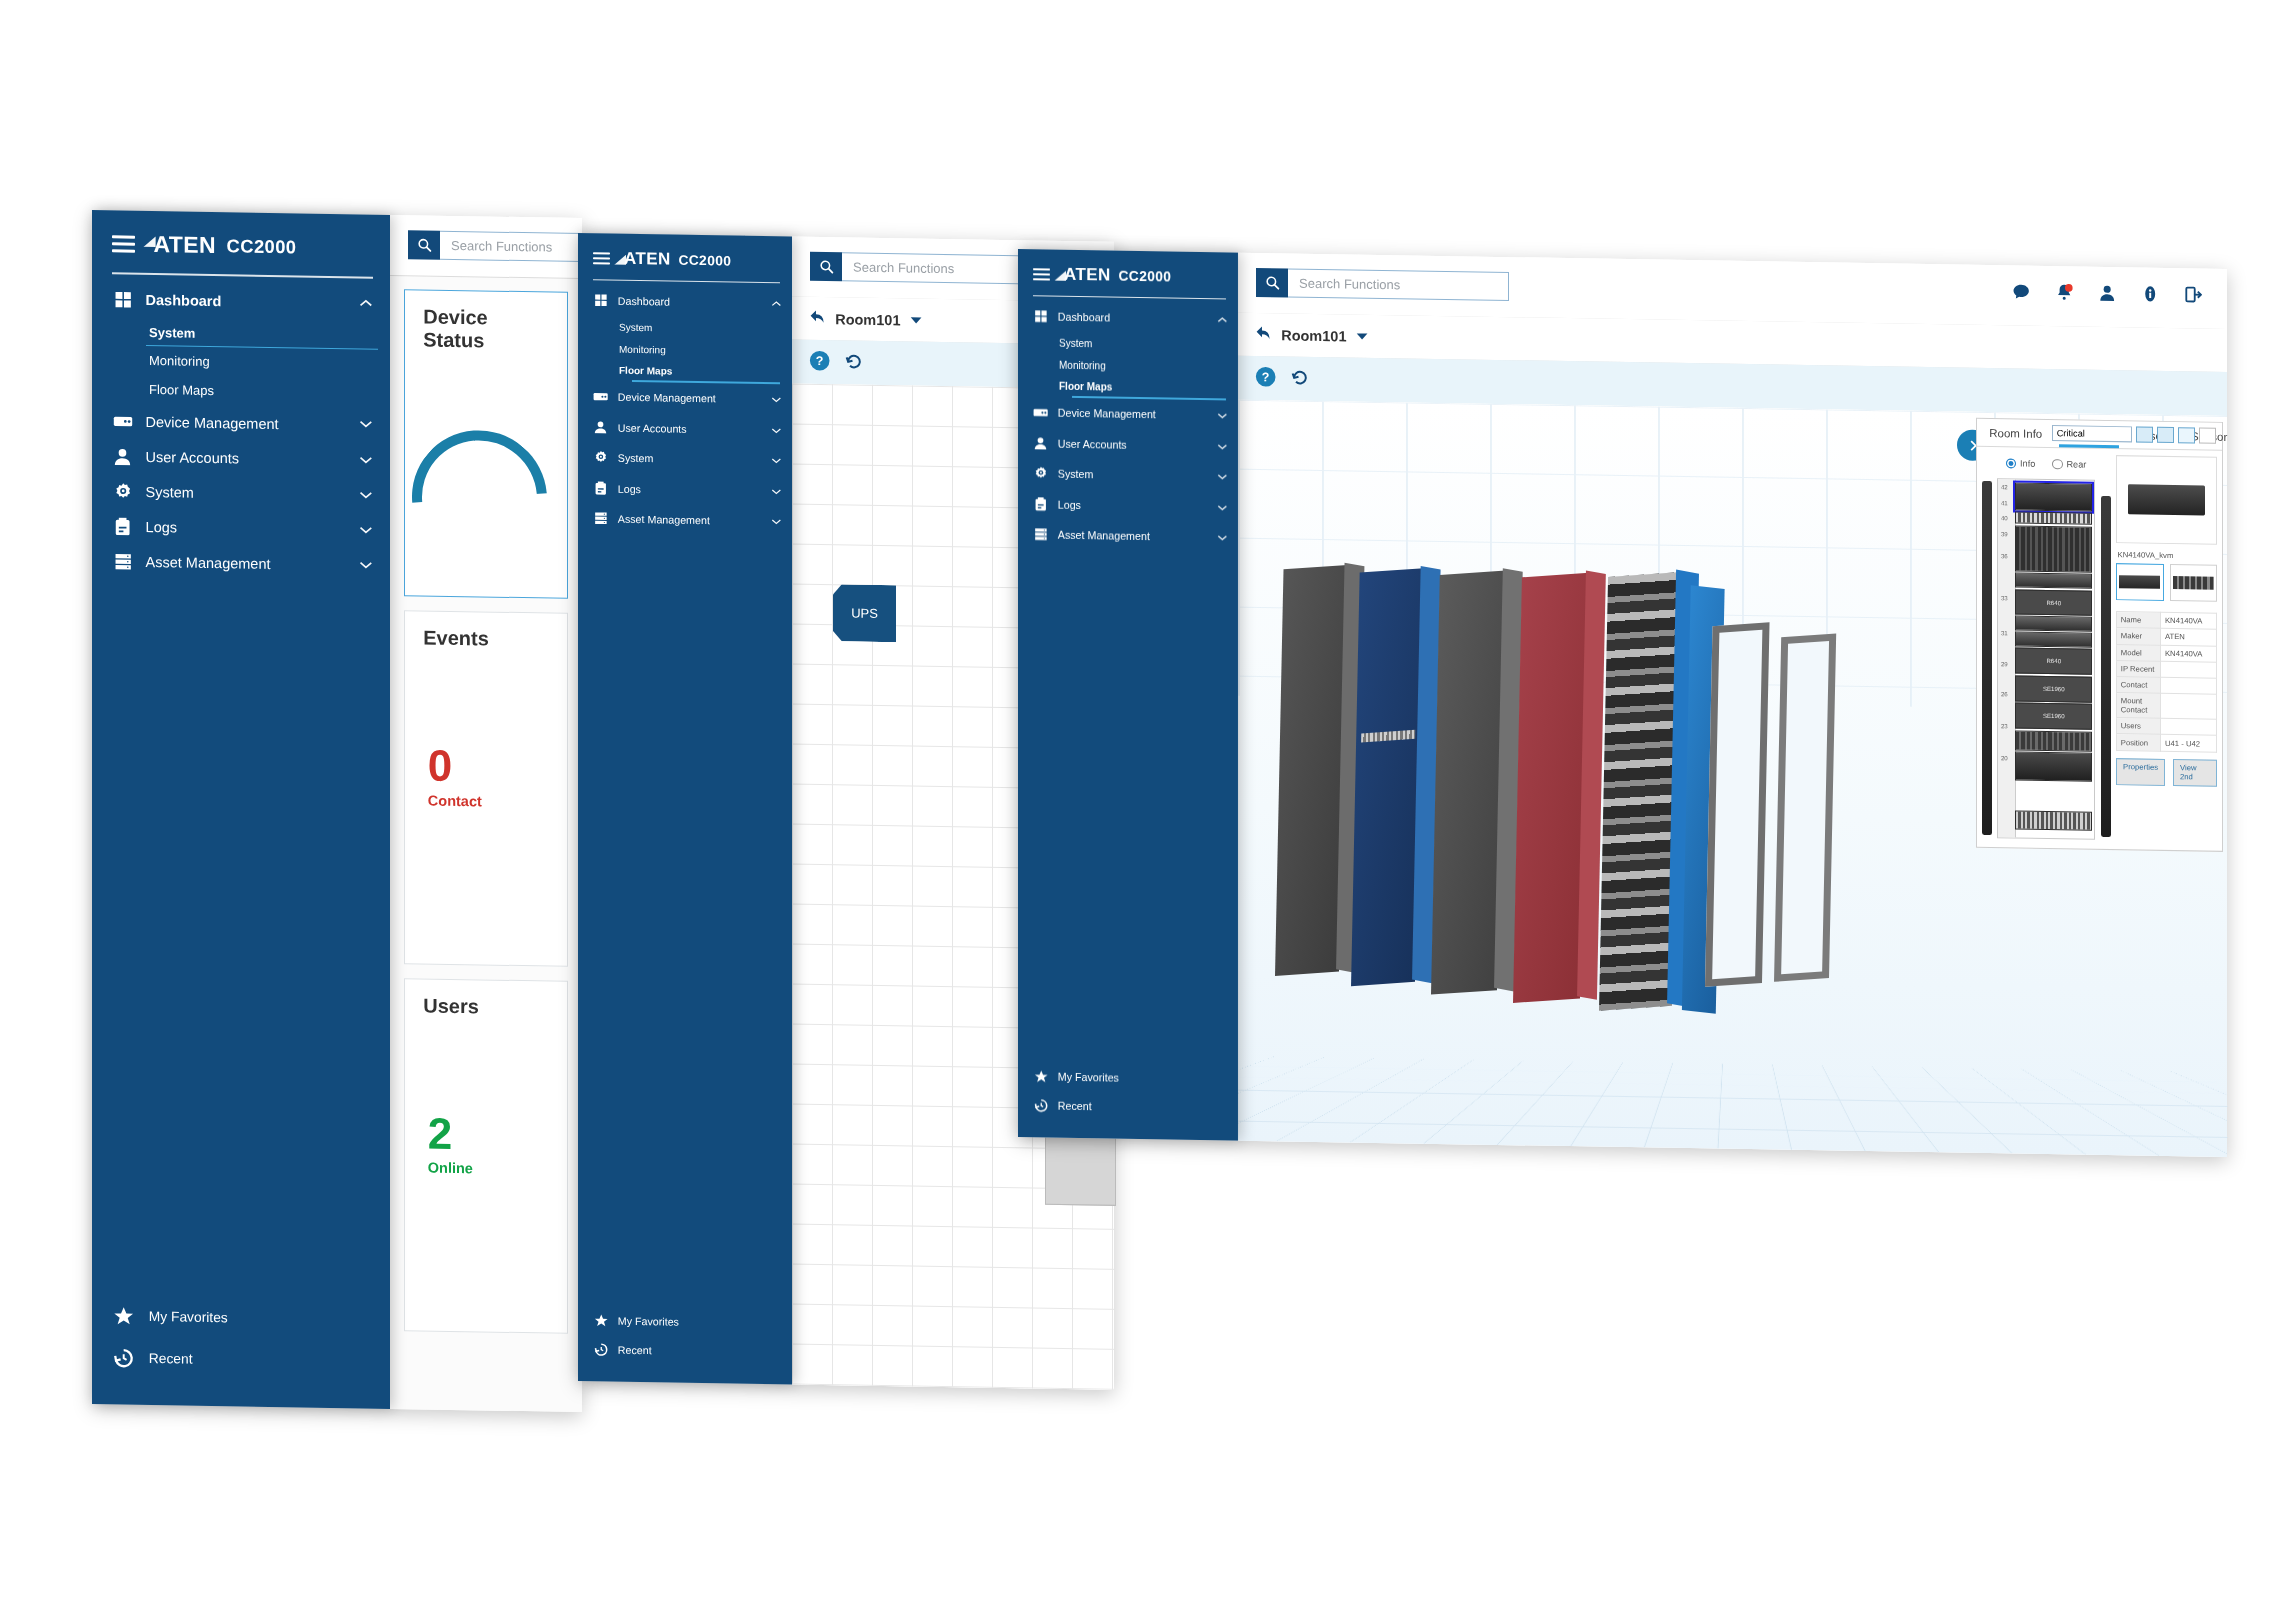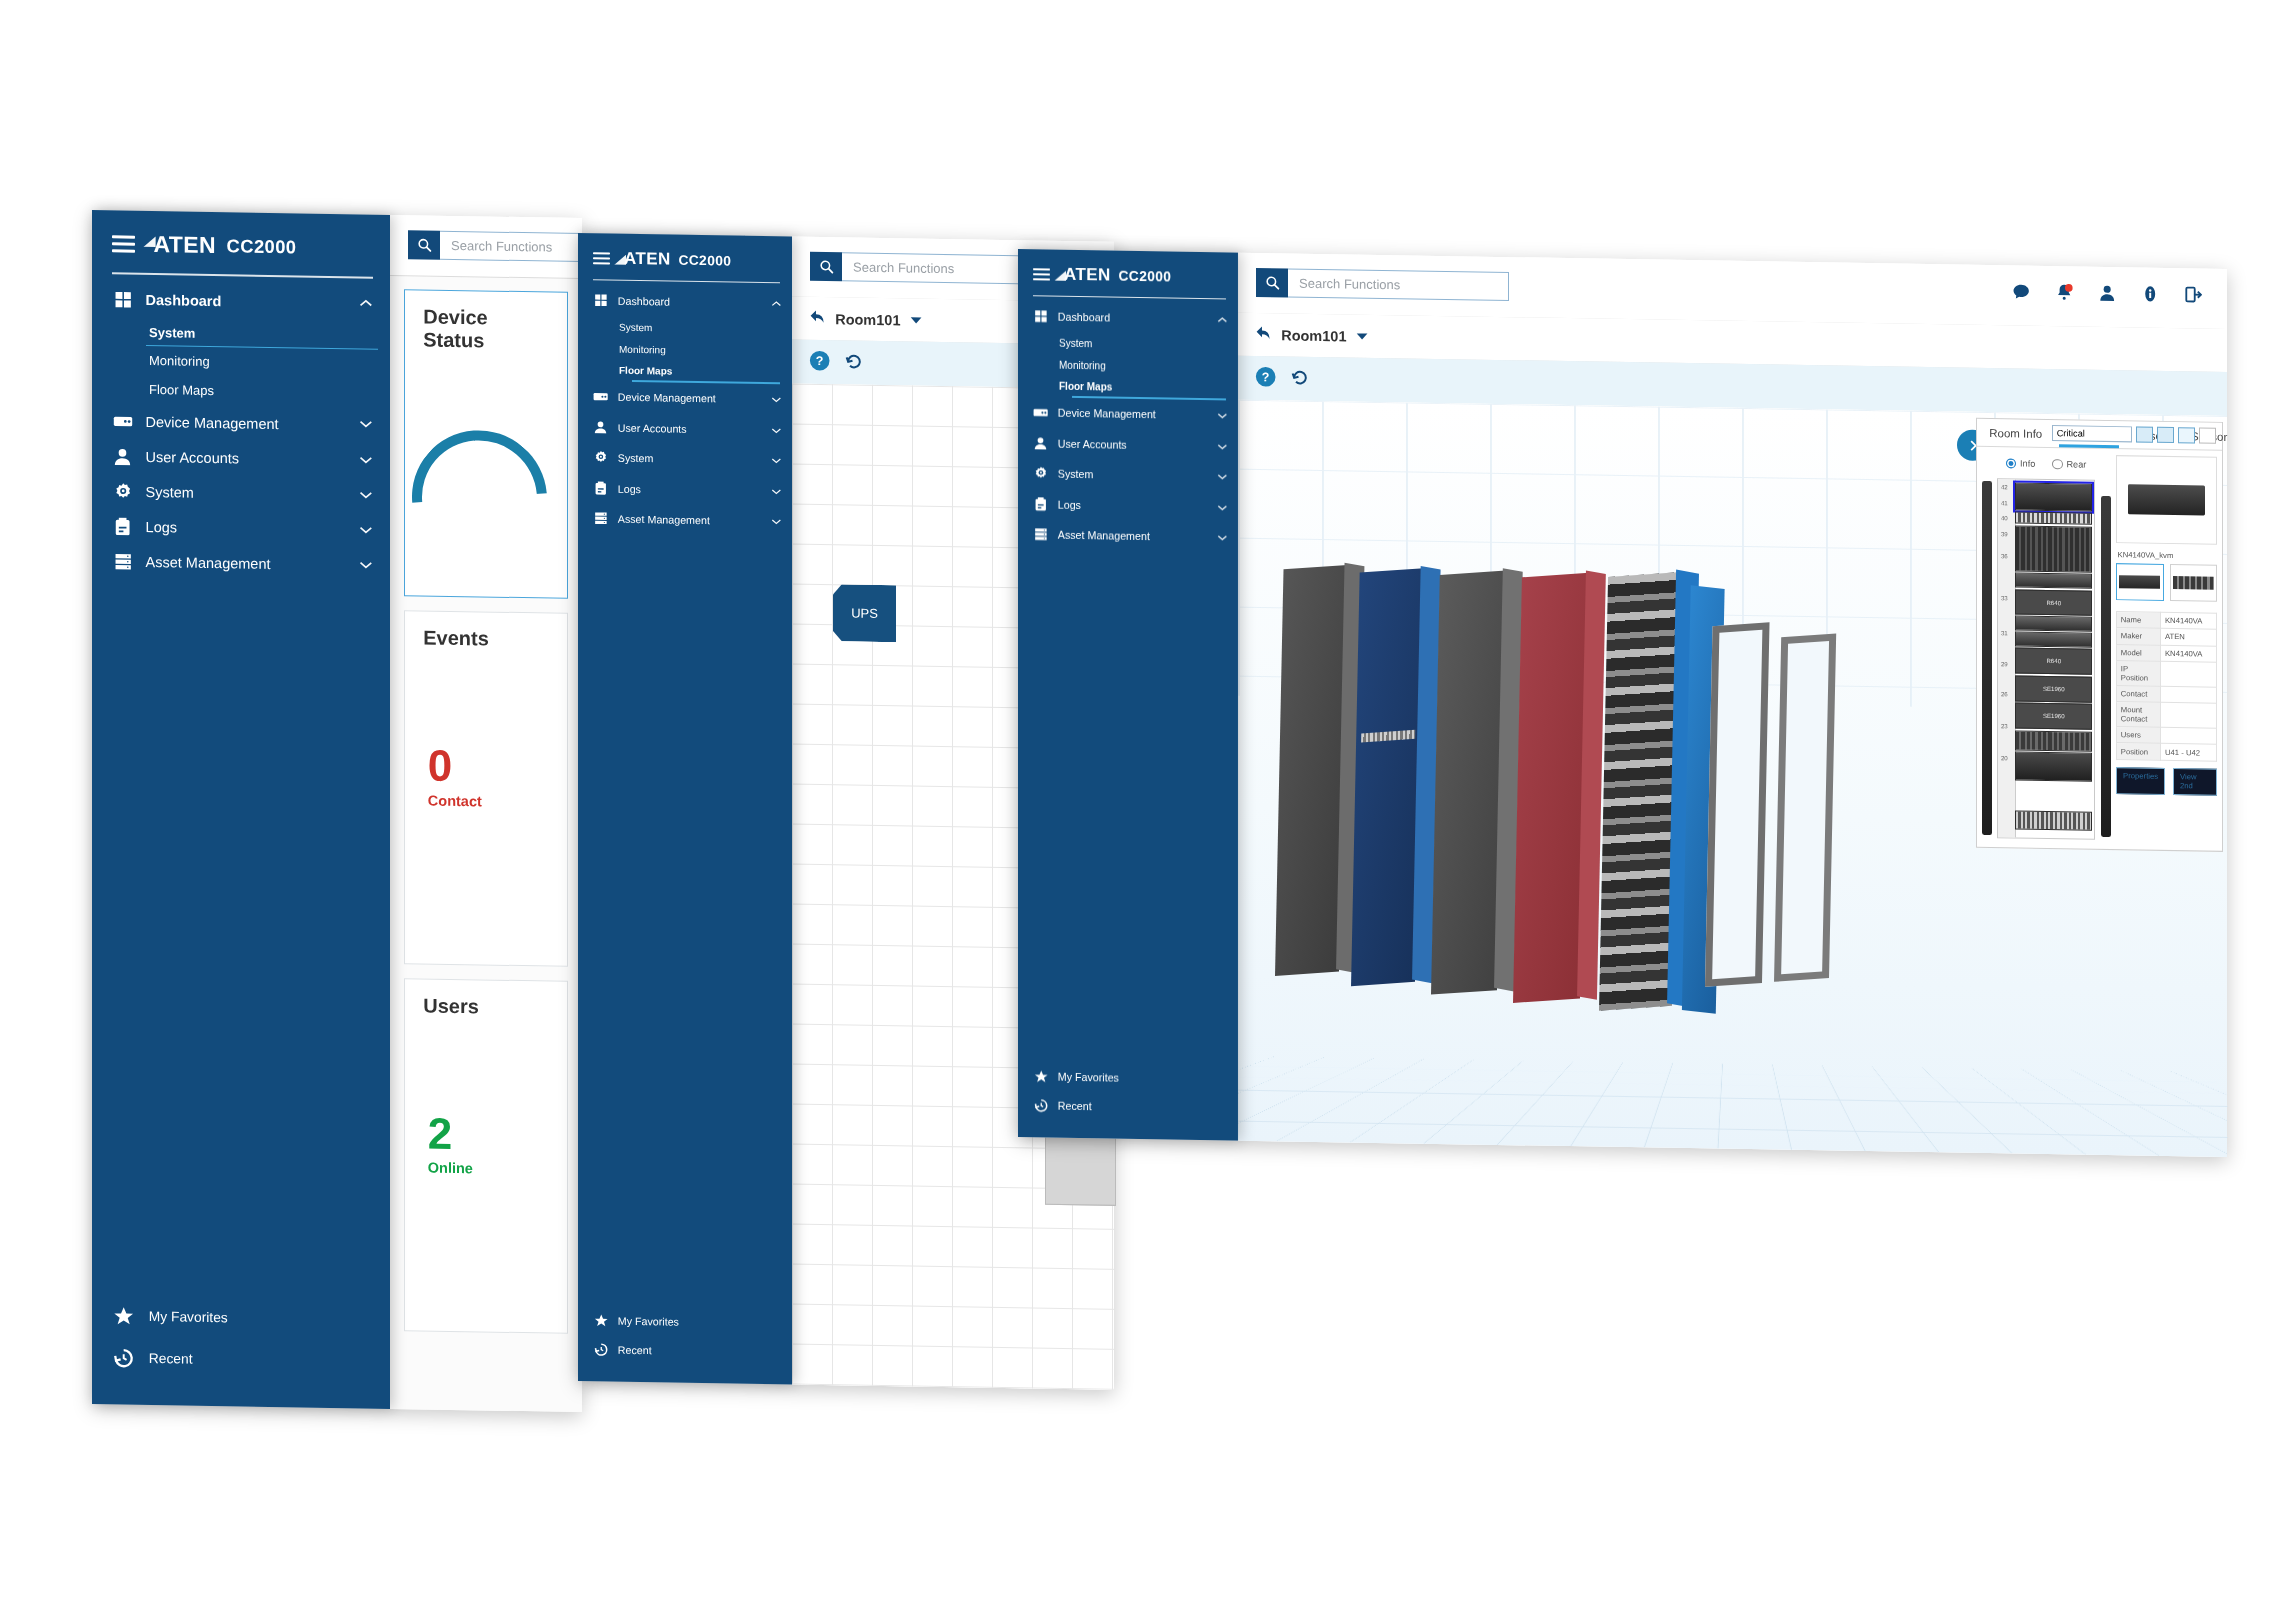--- a/index.html
+++ b/index.html
@@ -97,21 +97,21 @@
   .rackelev{position:relative;background:#fff;border:0.8px solid #c9c9c9;}
   .uscale{position:absolute;left:0;top:0;bottom:0;width:17px;background:#f0f0f0;border-right:0.8px solid #ccc;
           font-size:6.1px;color:#666;}
   .unit{position:absolute;left:17.6px;right:2.3px;background:#4a4a4a;border:0.8px solid #2d2d2d;}
   .unit.lbl{color:#e8e8e8;font-size:6.1px;display:flex;align-items:center;justify-content:center;}
   .unit.sel{outline:2.3px solid #2323e6;outline-offset:-0.8px;}
   .pdu{position:absolute;width:10px;background:linear-gradient(#3a3a3a,#1e1e1e);border-radius:2.3px;}
   .proptable{font-size:7.7px;border-collapse:collapse;width:100%;}
   .proptable td{border:0.8px solid #e1e1e1;padding:3.1px 3.8px;color:#555;}
   .proptable td.k{background:#f0f0f0;width:44%;}
-  .btn2{border:0.8px solid #7fb4d6;background:#0f172a;font-size:7.7px;padding:3.1px 6.1px;color:#2a6c9c;}
+  .btn2{border:0.8px solid #7fb4d6;background:#e5e5e5;font-size:7.7px;padding:3.1px 6.1px;color:#2a6c9c;}
   .thumb{width:49px;height:35px;border:0.8px solid #d0d0d0;background:#fff;display:flex;align-items:center;justify-content:center;}
   .thumb.sel{border:1.5px solid #46a8e0;}
   .thumb .dev{width:41px;height:13px;background:linear-gradient(#4a4a4a,#262626);}
   .collapse-handle{position:absolute;width:31px;height:31px;border-radius:50%;background:#1B7FB5;
         display:flex;align-items:center;justify-content:center;color:#fff;font-size:15.3px;}
   .prevbig{border:0.8px solid #ddd;background:#fff;display:flex;align-items:center;justify-content:center;}
   .prevbig .dev{width:78%;height:34%;background:linear-gradient(#4d4d4d,#232323);border-radius:1.5px;}
 </style>
 </head>
 <body>
@@ -670,21 +670,21 @@
                 </tr>
             <tr>
                   <td class="k">Maker</td>
                   <td>ATEN</td>
                 </tr>
             <tr>
                   <td class="k">Model</td>
                   <td>KN4140VA</td>
                 </tr>
             <tr>
-                  <td class="k">IP Position</td>
+                  <td class="k">IP Recent</td>
                   <td></td>
                 </tr>
             <tr>
                   <td class="k">Contact</td>
                   <td></td>
                 </tr>
             <tr>
                   <td class="k">Mount Contact</td>
                   <td></td>
                 </tr>

